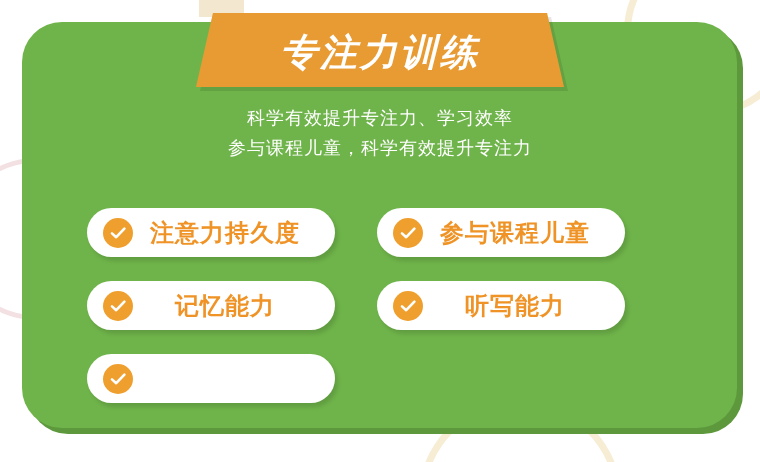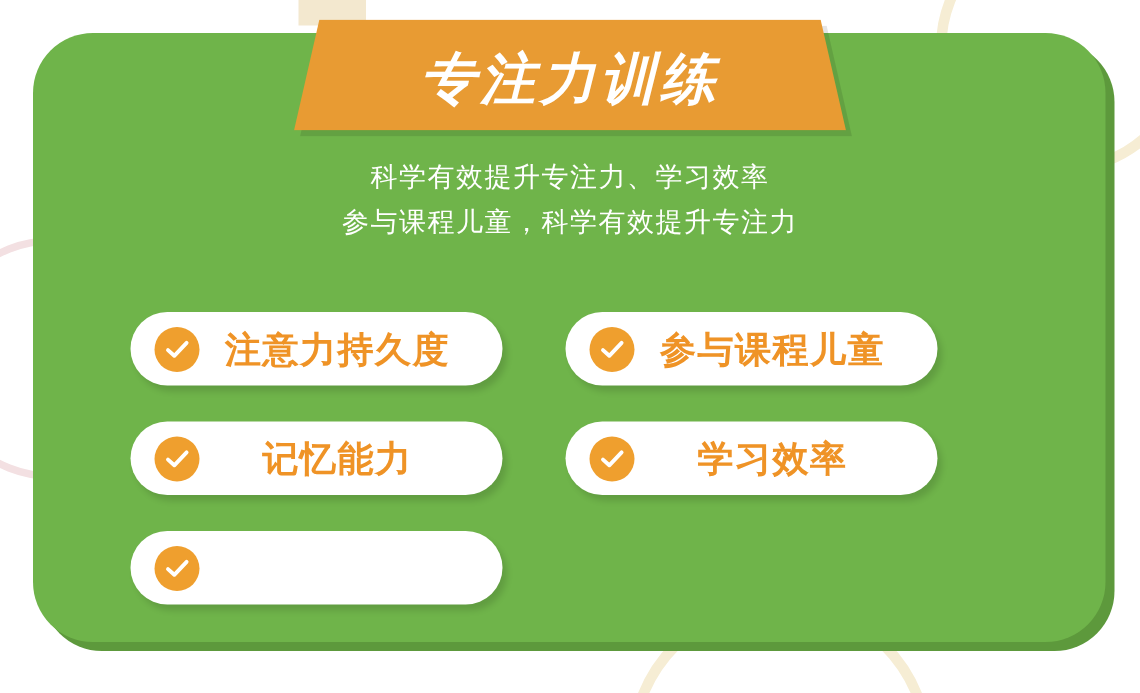--- a/index.html
+++ b/index.html
@@ -229,21 +229,21 @@
       <span class="pill-label">记忆能力</span>
     </div>
 
 
     <div class="pill">
       <span class="pill-icon">
         <svg width="20" height="20" viewBox="0 0 20 20" aria-hidden="true">
           <path d="M4 10.4 L8.2 14.2 L16.4 5.6" fill="none" stroke="#ffffff" stroke-width="2.6" stroke-linecap="round" stroke-linejoin="round"></path>
         </svg>
       </span>
-      <span class="pill-label">学习效率</span>
+      <span class="pill-label">听写能力</span>
     </div>
 
     <div class="pill">
       <span class="pill-icon">
         <svg width="20" height="20" viewBox="0 0 20 20" aria-hidden="true">
           <path d="M4 10.4 L8.2 14.2 L16.4 5.6" fill="none" stroke="#ffffff" stroke-width="2.6" stroke-linecap="round" stroke-linejoin="round"></path>
         </svg>
       </span>
     </div>
 

